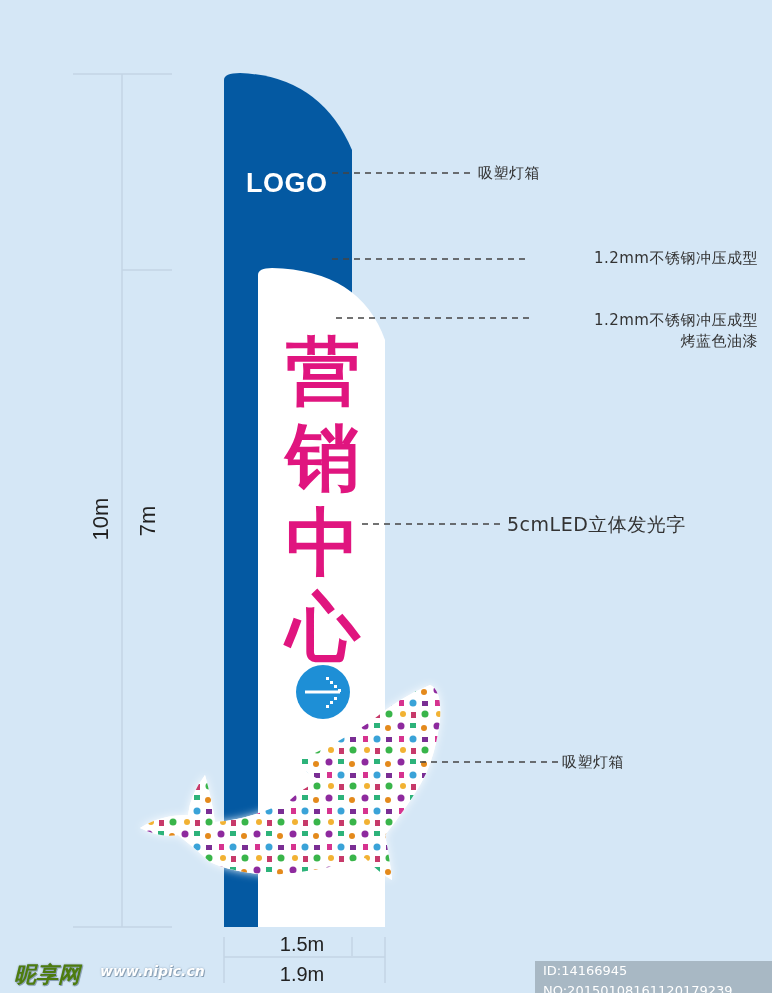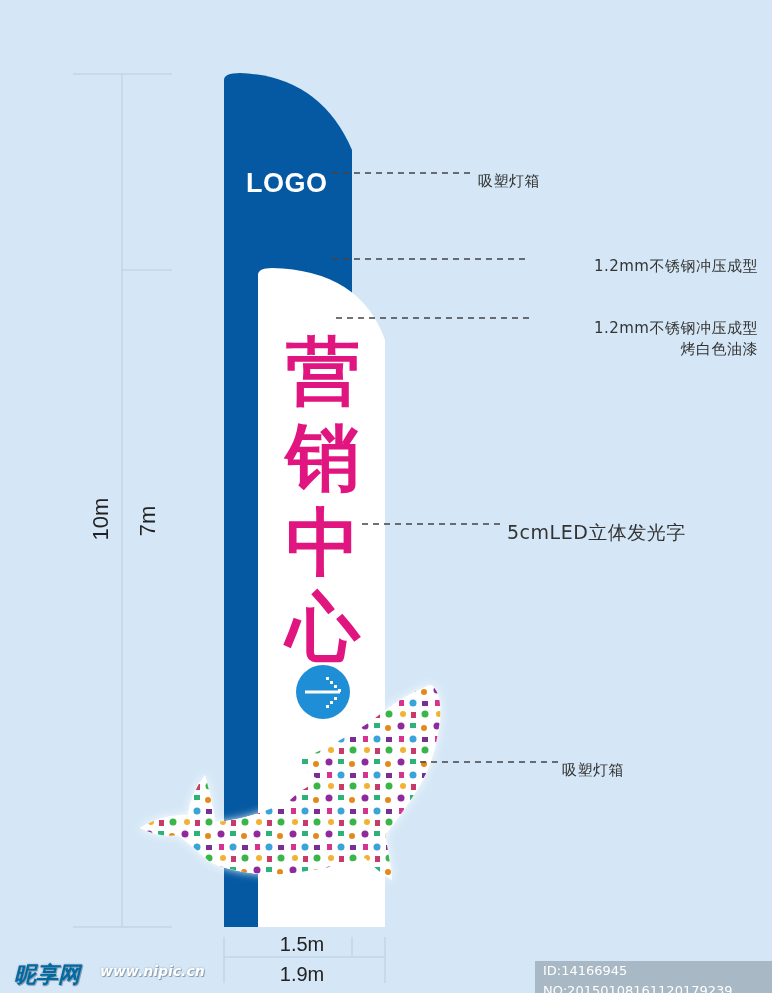--- a/index.html
+++ b/index.html
@@ -18,29 +18,29 @@
     position:absolute; left:246px; top:168px; color:#fff; font-weight:bold;
     font-family:Liberation Sans, sans-serif; font-size:27px; letter-spacing:0.5px;
   }
   .title-char {
     position:absolute; left:283px; width:80px; text-align:center;
     color:#e0157f; font-weight:bold; font-size:74px; line-height:1;
     font-family:"DejaVu Sans", sans-serif;
   }
   .note {
     position:absolute; color:#333; font-size:15px; line-height:21px; text-align:right;
-    font-family:"DejaVu Sans", sans-serif; letter-spacing:0.5px; white-space:nowrap;margin-top:8px;
+    font-family:"DejaVu Sans", sans-serif; letter-spacing:0.5px; white-space:nowrap;
   }
   .note-left { text-align:left; }
   .bottom-dim {
     position:absolute; color:#222; font-size:20px; font-family:"Liberation Sans", sans-serif;
     width:156px; text-align:center; left:224px;
   }
   .watermark-logo {
-    position:absolute; left:14px; top:960px; color:#0369a1; font-style:italic; font-weight:bold;
+    position:absolute; left:14px; top:960px; color:#4d7c0f; font-style:italic; font-weight:bold;
     font-size:22px; text-shadow:0 0 2px #8aa0b5, 1px 1px 0 #8aa0b5;
     font-family:Liberation Serif, serif;
   }
   .watermark-url {
     position:absolute; left:100px; top:963px; color:#fff; font-style:italic; font-weight:bold;
     font-size:14px; text-shadow:1px 1px 0 #8aa0b5, 0 0 2px #8aa0b5;
     font-family:"DejaVu Sans", sans-serif;
   }
   .id-badge {
     position:absolute; left:535px; top:961px; height:36px; padding:0 8px;
@@ -130,21 +130,21 @@
 <div class="title-char" style="top:590px;">心</div>
 
 <div class="note note-left" style="left:478px; top:163px;">
   <div>吸塑灯箱</div>
 </div>
 <div class="note" style="right:14px; top:248px;">
   <div>1.2mm不锈钢冲压成型</div>
 </div>
 <div class="note" style="right:14px; top:310px;">
   <div>1.2mm不锈钢冲压成型</div>
-  <div>烤白色油漆</div>
+  <div>烤蓝色油漆</div>
 </div>
 <div class="note note-left" style="left:507px; top:514px; font-size:19px;">
   <div>5cmLED立体发光字</div>
 </div>
 <div class="note note-left" style="left:562px; top:752px;">
   <div>吸塑灯箱</div>
 </div>
 
 <div class="bottom-dim" style="top:933px;">1.5m</div>
 <div class="bottom-dim" style="top:963px;">1.9m</div>

